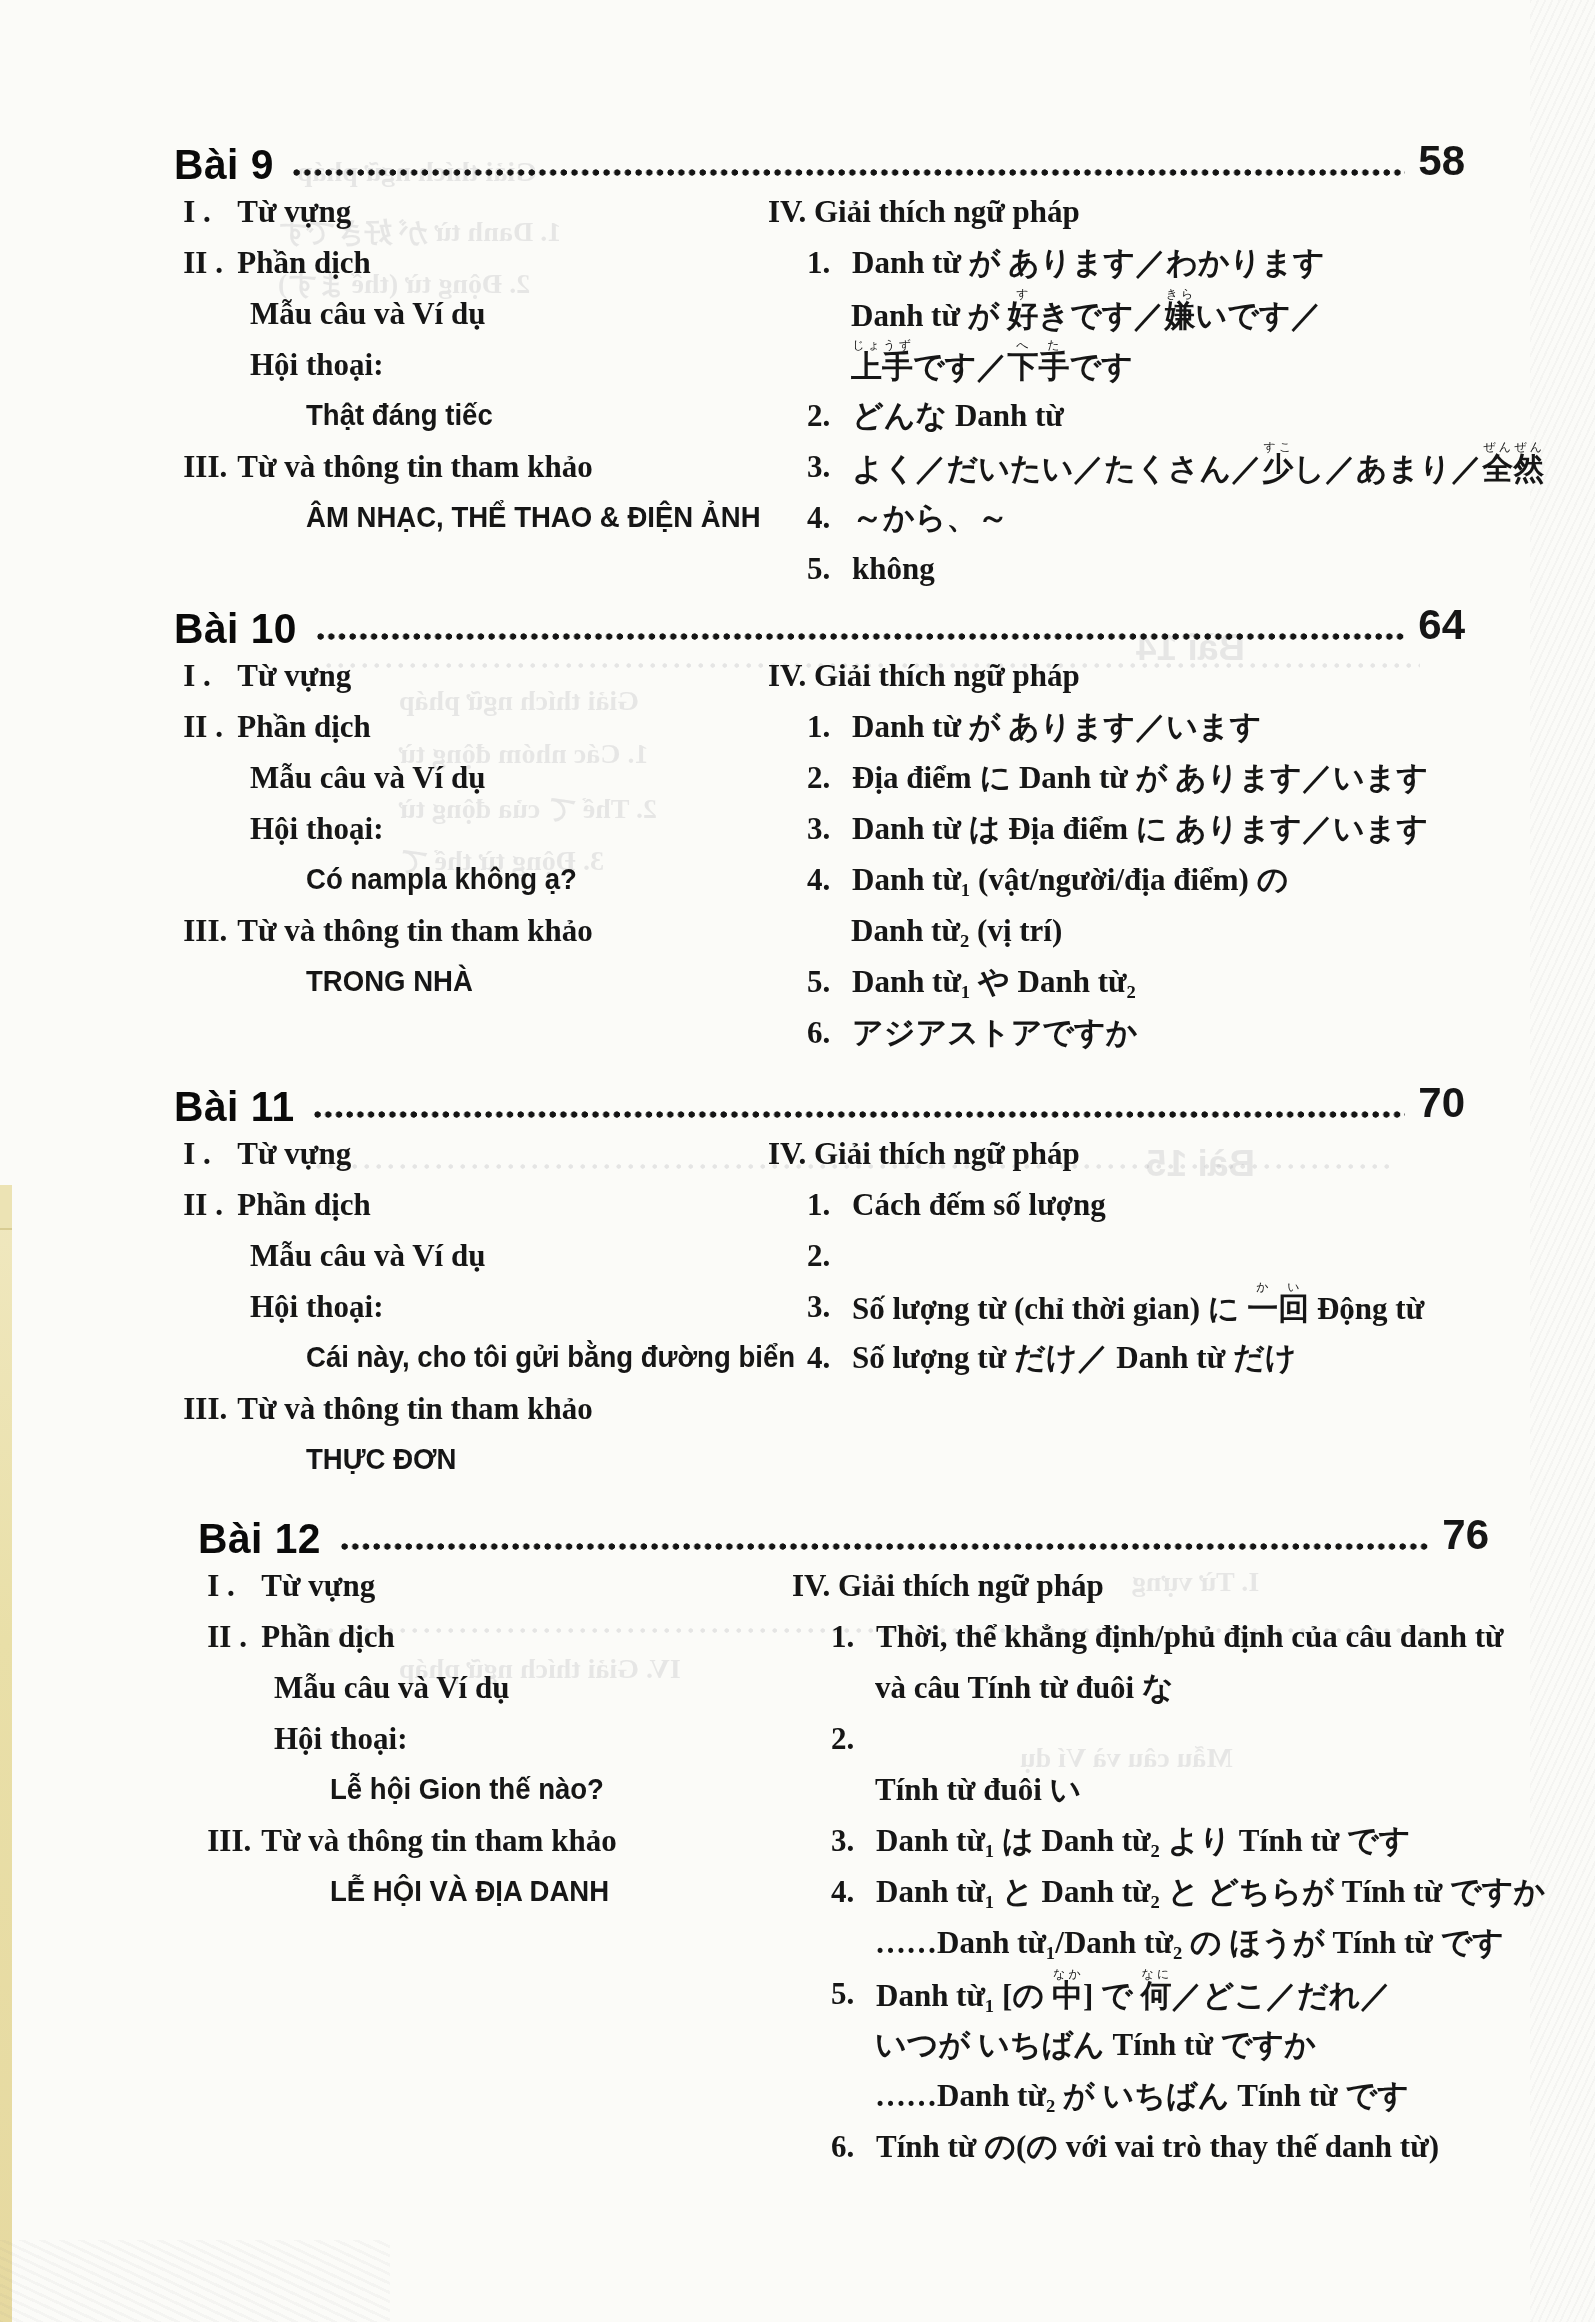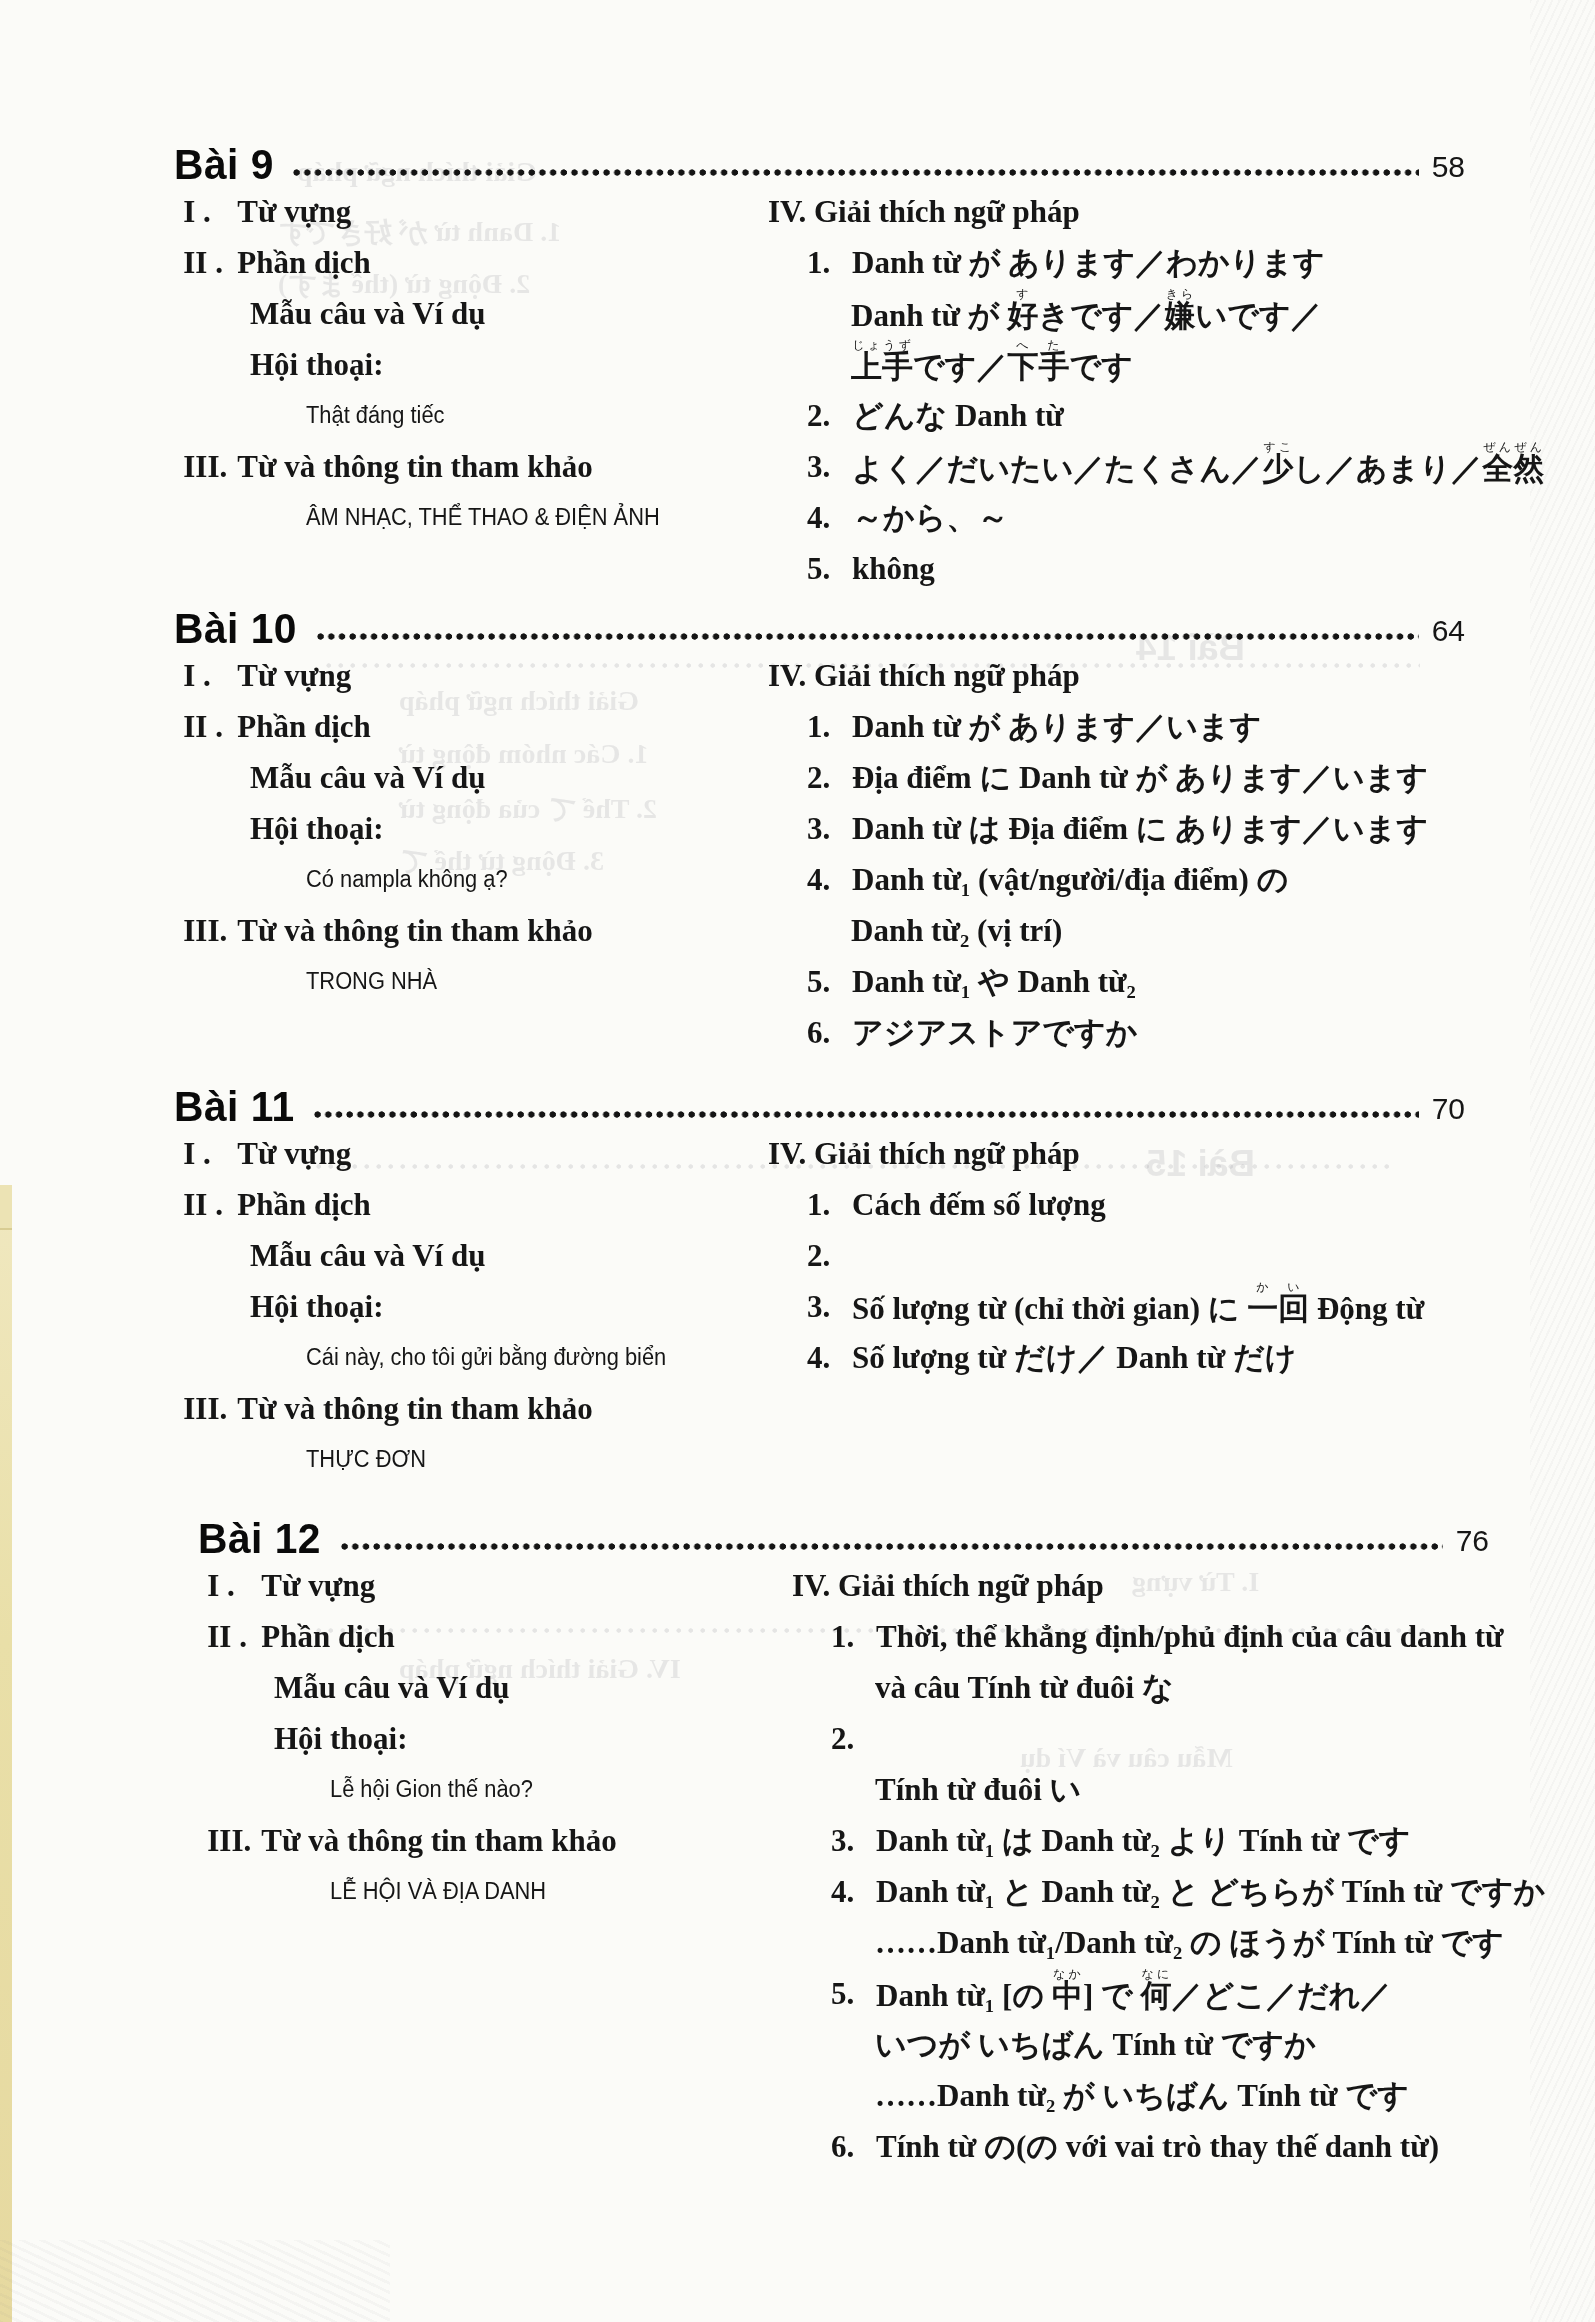--- a/index.html
+++ b/index.html
@@ -61,37 +61,37 @@
     white-space:nowrap;line-height:1;
     transform:scaleX(.97);transform-origin:left bottom;
   }
   .leader{
     flex:1;height:10.2px;margin:0 13px 7.4px 15px;
     background-image:radial-gradient(circle at 4.6px 4.6px,#141414 2.9px,transparent 3.5px);
     background-size:10.7px 10.2px;background-repeat:repeat-x;
   }
   .page-num{
     font-family:"Liberation Sans",sans-serif;
-    font-weight:400;font-size:30px;line-height:1;margin-bottom:3.7px;
+    font-weight:700;font-size:42px;line-height:1;margin-bottom:3.7px;
     white-space:nowrap;
   }
   .cols{display:flex;align-items:flex-start;}
   .col-left{width:594px;flex:none;}
   .col-right{flex:1;min-width:0;}
 
   .r{height:51px;line-height:51px;white-space:nowrap;font-size:31px;font-weight:700;}
   .r .n{display:inline-block;}
 
   
   .roman{display:flex;padding-left:9.3px;}
   .roman .n{width:54px;flex:none;}
   .sub{padding-left:76px;}
   .dialog,.ref{
     padding-left:132px;
-    font-family:"Liberation Sans",sans-serif;font-weight:400;font-size:23px;
+    font-family:"Liberation Sans",sans-serif;font-weight:700;font-size:29px;
   }
   .dialog .t,.ref .t{display:inline-block;transform:scaleX(.95);transform-origin:left center;}
 
   
   .head{font-size:31px;}
   .numd{display:flex;padding-left:39px;}
   .numd .n{width:45px;flex:none;}
   .cont{padding-left:83px;}
 
   ruby{ruby-position:over;}

